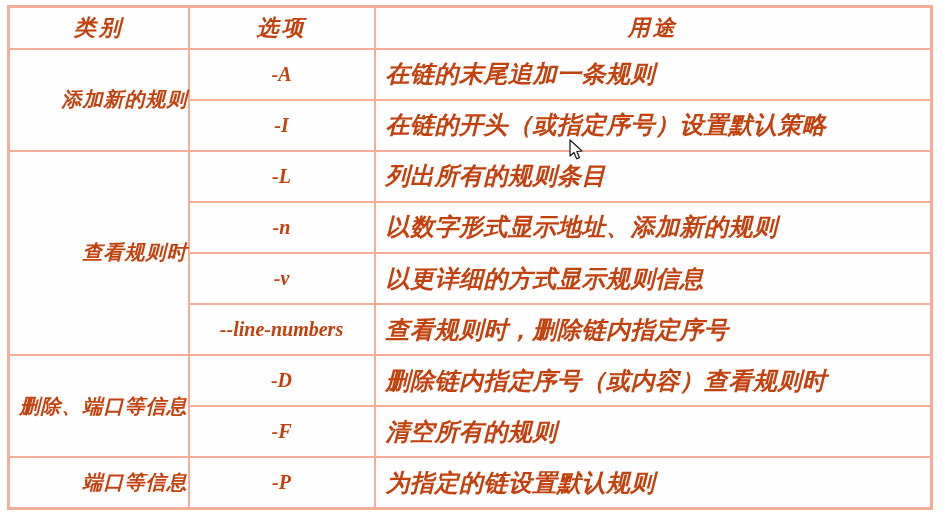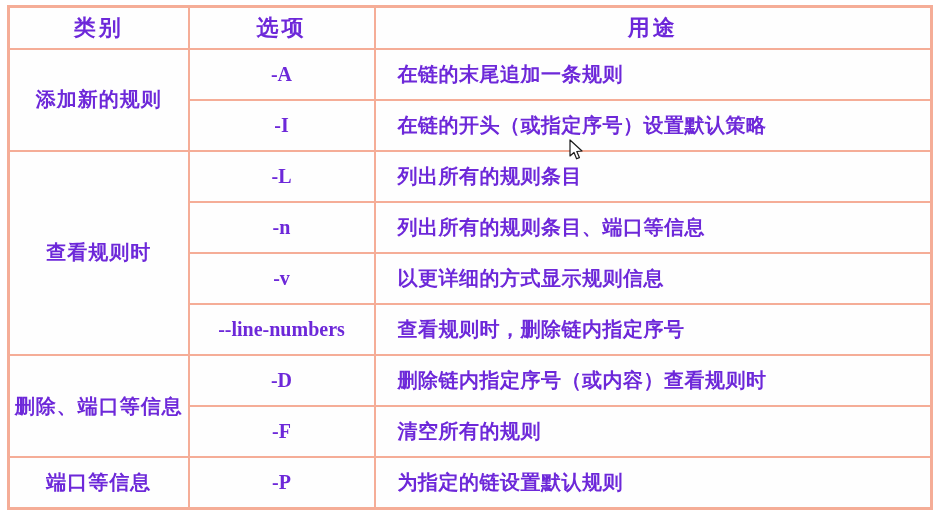--- a/index.html
+++ b/index.html
@@ -20,46 +20,47 @@
     width: 923px; height: 505px;
     border-collapse: collapse;
     table-layout: fixed;
     background: #fefefe;
   }
   table.cmd-table, table.cmd-table th, table.cmd-table td {
     border: 2px solid #f5ad97;
   }
   table.cmd-table { border-width: 3px; }
   th, td {
-    color: #6d28d9;
+    color: #c2410c;
     vertical-align: middle;
+    font-style: italic;
   }
   th.hdr {
     height: 42px;
     font-size: 22px;
     font-weight: 600;
     letter-spacing: 3px;
     text-align: center;
   }
   td.category {
-    text-align: center;
+    text-align: right;
     font-size: 20px;
     font-weight: 600;
     letter-spacing: 1px;
   }
   td.option {
     text-align: center;
     font-size: 20px;
     font-weight: 700;
     font-family: "Liberation Serif", "DejaVu Serif", serif;
   }
   td.usage {
     text-align: left;
-    padding-left: 22px;
-    font-size: 20px;
+    padding-left: 10px;
+    font-size: 24px;
     font-weight: 600;
     letter-spacing: 0.5px;
   }
   tr.data-row { height: 51px; }
   .cursor {
     position: absolute;
     left: 569px; top: 139px;
     width: 15px; height: 22px;
     pointer-events: none;
   }
@@ -92,21 +93,21 @@
       <td class="usage">在链的开头（或指定序号）设置默认策略</td>
     </tr>
 
     <tr class="data-row">
       <td class="category" rowspan="4">查看规则时</td>
       <td class="option">-L</td>
       <td class="usage">列出所有的规则条目</td>
     </tr>
     <tr class="data-row">
       <td class="option">-n</td>
-      <td class="usage">列出所有的规则条目、端口等信息</td>
+      <td class="usage">以数字形式显示地址、添加新的规则</td>
     </tr>
     <tr class="data-row">
       <td class="option">-v</td>
       <td class="usage">以更详细的方式显示规则信息</td>
     </tr>
     <tr class="data-row">
       <td class="option">--line-numbers</td>
       <td class="usage">查看规则时，删除链内指定序号</td>
     </tr>
 

